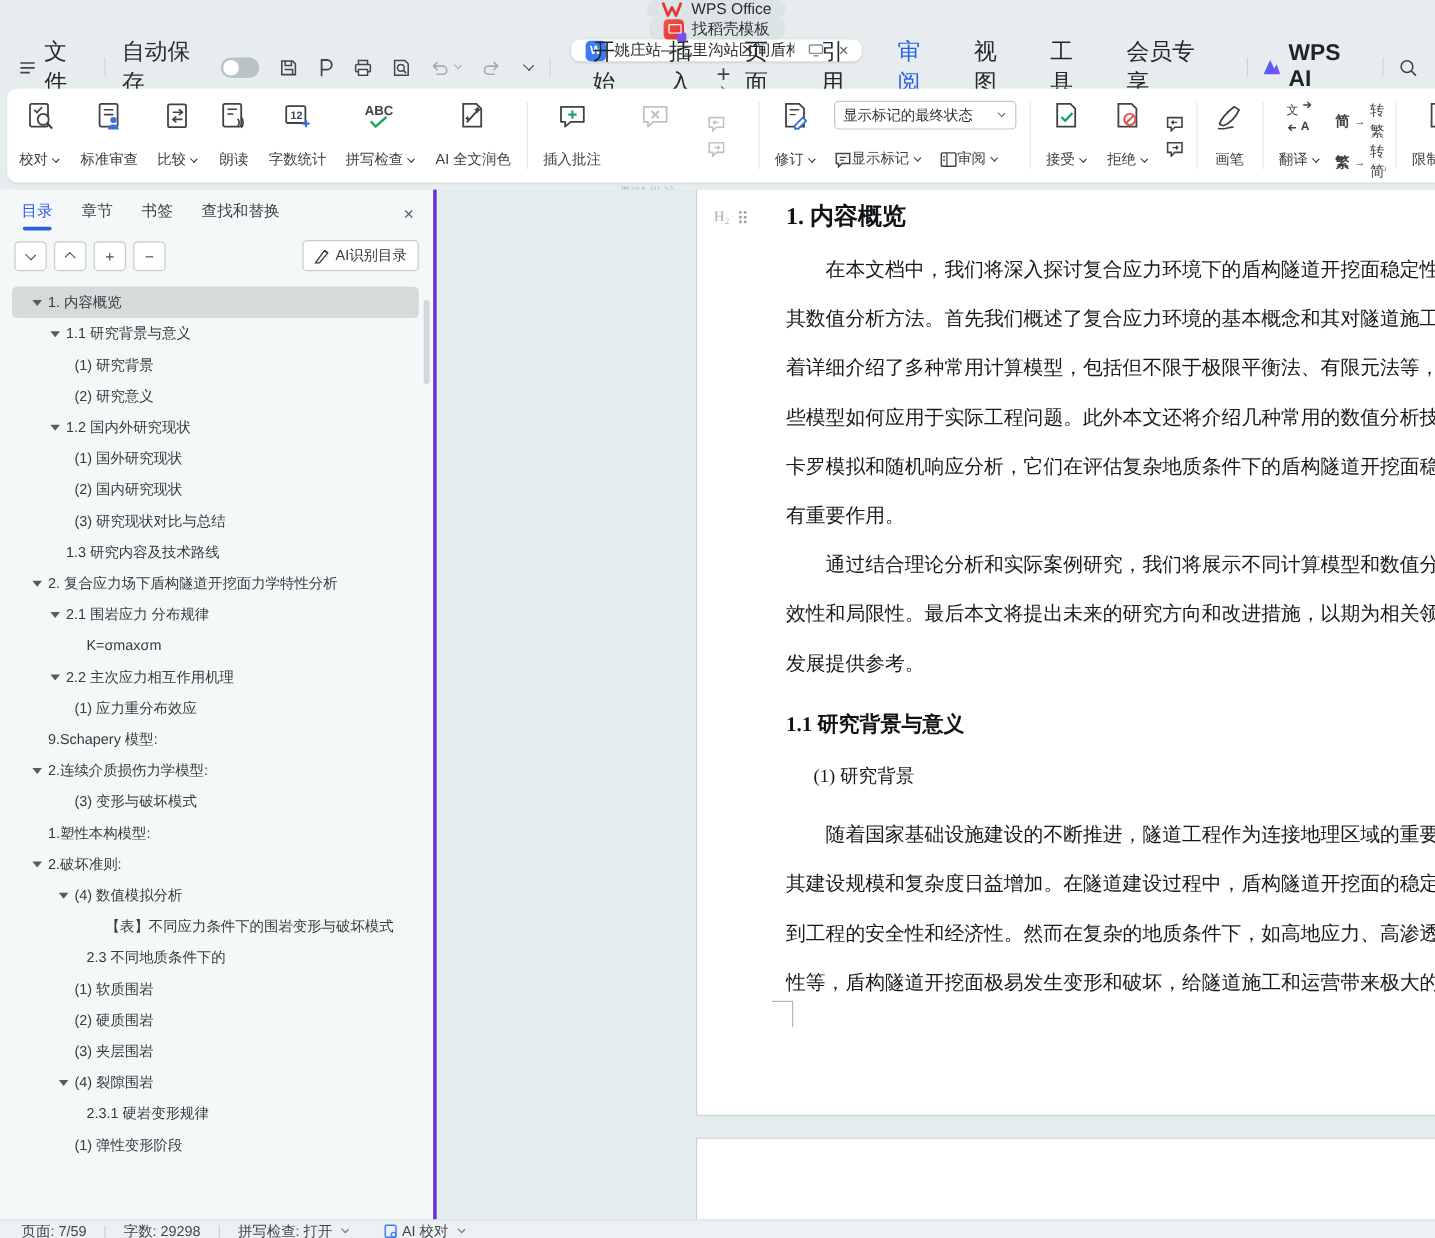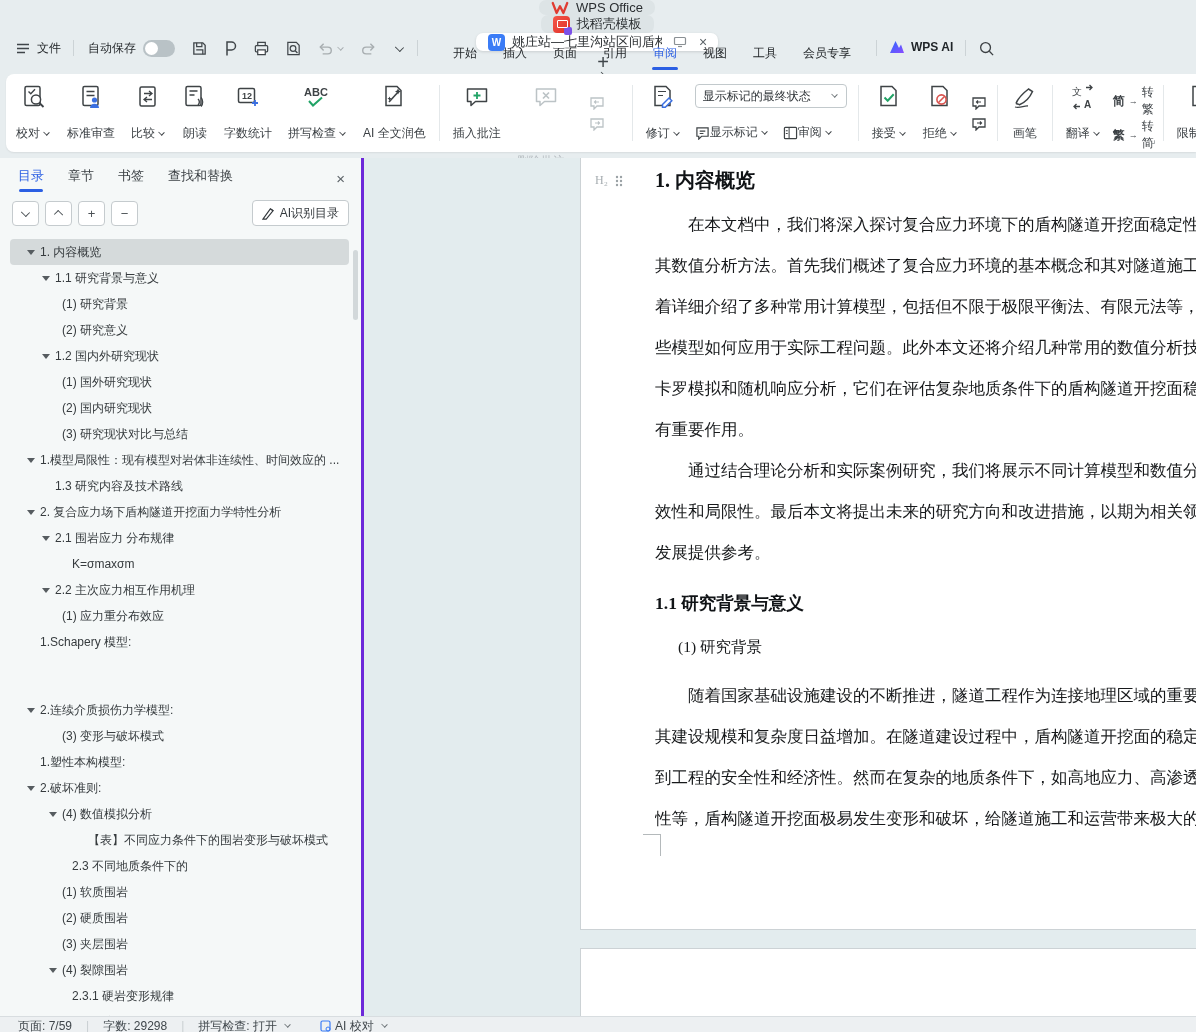--- a/index.html
+++ b/index.html
@@ -27,21 +27,21 @@
                background:#7b50e8; }
   .tab-x { color:#5c6368; font-size:14px; margin-left:2px; padding:0 3px; }
   .tab-monitor { margin-left:4px; }
   .newtab { font-size:20px; color:#3f4549; padding:0 6px; margin-left:2px; }
   .chev { display:inline-block; width:7px; height:7px; border-right:1.5px solid currentColor;
           border-bottom:1.5px solid currentColor; transform:rotate(45deg) scaleY(.85);
           margin:0 2px 3px 4px; }
   .chev.sm { width:5px; height:5px; }
 
   
-  .menurow { height:32px; display:flex; align-items:flex-start; padding:0 14px 0 16px; font-size:12px; }
+  .menurow { height:32px; display:flex; align-items:center; padding:0 14px 0 16px; font-size:19px; }
   .vdiv { width:1px; height:16px; background:#ccd3d6; margin:0 12px; flex:none; }
   .filebtn { display:flex; align-items:center; gap:7px; color:#23272a; }
   .autosave { display:flex; align-items:center; gap:7px; margin-left:2px; }
   .toggle { width:32px; height:17px; border-radius:9px; background:#b9c2c6; position:relative; }
   .toggle::after { content:""; position:absolute; left:2px; top:2px; width:13px; height:13px;
                    border-radius:50%; background:#fff; }
   .qat { display:flex; align-items:center; gap:15px; margin-left:16px; color:#40464a; }
   .qat .dis { opacity:.38; }
   .qat-undo { display:flex; align-items:center; }
   .menus { display:flex; align-items:center; margin-left:10px; }
@@ -587,69 +587,63 @@
             <i></i>
           </span>
     <span class="ti-label">(2) 国内研究现状</span>
   </div>
         <div class="ti" style="padding-left: 39px;">
     <span class="tri" style="visibility: hidden;">
             <i></i>
           </span>
     <span class="ti-label">(3) 研究现状对比与总结</span>
   </div>
+        <div class="ti" style="padding-left: 32px;">
+    <span class="tri" style="visibility: hidden;">
+            <i></i>
+          </span>
+    <span class="ti-label">1.3 研究内容及技术路线</span>
+  </div>
         <div class="ti" style="padding-left: 17px;">
     <span class="tri">
             <i></i>
           </span>
-    <span class="ti-label">1.模型局限性：现有模型对岩体非连续性、时间效应的 ...</span>
+    <span class="ti-label">2. 复合应力场下盾构隧道开挖面力学特性分析</span>
   </div>
         <div class="ti" style="padding-left: 32px;">
-    <span class="tri" style="visibility: hidden;">
-            <i></i>
-          </span>
-    <span class="ti-label">1.3 研究内容及技术路线</span>
+    <span class="tri">
+            <i></i>
+          </span>
+    <span class="ti-label">2.1 围岩应力 分布规律</span>
+  </div>
+        <div class="ti" style="padding-left: 49px;">
+    <span class="tri" style="visibility: hidden;">
+            <i></i>
+          </span>
+    <span class="ti-label">K=σmaxσm</span>
+  </div>
+        <div class="ti" style="padding-left: 32px;">
+    <span class="tri">
+            <i></i>
+          </span>
+    <span class="ti-label">2.2 主次应力相互作用机理</span>
+  </div>
+        <div class="ti" style="padding-left: 39px;">
+    <span class="tri" style="visibility: hidden;">
+            <i></i>
+          </span>
+    <span class="ti-label">(1) 应力重分布效应</span>
   </div>
         <div class="ti" style="padding-left: 17px;">
-    <span class="tri">
-            <i></i>
-          </span>
-    <span class="ti-label">2. 复合应力场下盾构隧道开挖面力学特性分析</span>
-  </div>
-        <div class="ti" style="padding-left: 32px;">
-    <span class="tri">
-            <i></i>
-          </span>
-    <span class="ti-label">2.1 围岩应力 分布规律</span>
-  </div>
-        <div class="ti" style="padding-left: 49px;">
-    <span class="tri" style="visibility: hidden;">
-            <i></i>
-          </span>
-    <span class="ti-label">K=σmaxσm</span>
-  </div>
-        <div class="ti" style="padding-left: 32px;">
-    <span class="tri">
-            <i></i>
-          </span>
-    <span class="ti-label">2.2 主次应力相互作用机理</span>
-  </div>
-        <div class="ti" style="padding-left: 39px;">
-    <span class="tri" style="visibility: hidden;">
-            <i></i>
-          </span>
-    <span class="ti-label">(1) 应力重分布效应</span>
+    <span class="tri" style="visibility: hidden;">
+            <i></i>
+          </span>
+    <span class="ti-label">9.Schapery 模型:</span>
   </div>
         <div class="ti" style="padding-left: 17px;">
-    <span class="tri" style="visibility: hidden;">
-            <i></i>
-          </span>
-    <span class="ti-label">1.Schapery 模型:</span>
-  </div>
-        <div class="ti" style="padding-left: 17px; margin-top: 42px;">
     <span class="tri">
             <i></i>
           </span>
     <span class="ti-label">2.连续介质损伤力学模型:</span>
   </div>
         <div class="ti" style="padding-left: 39px;">
     <span class="tri" style="visibility: hidden;">
             <i></i>
           </span>
     <span class="ti-label">(3) 变形与破坏模式</span>

